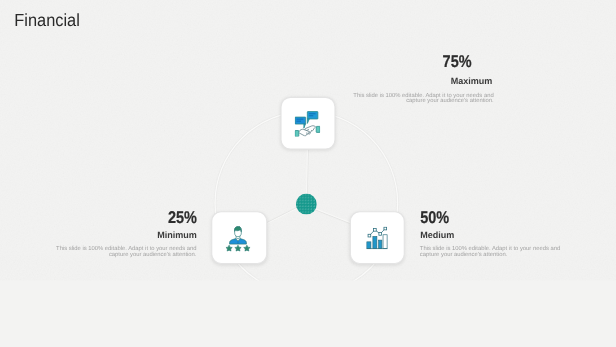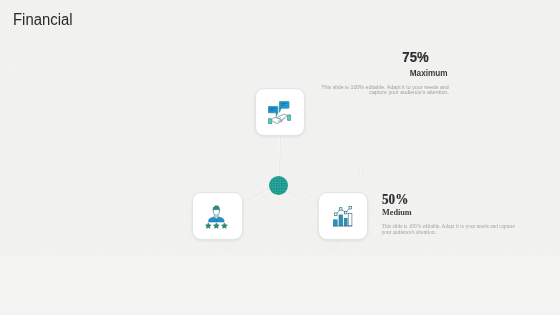--- a/index.html
+++ b/index.html
@@ -99,19 +99,24 @@
       <line x1="0.05" y1="19.7" x2="18.95" y2="19.7" stroke="#2b6e7e" stroke-width="0.7" stroke-linecap="round"></line>
     </svg>
   </div>
 
   <div class="txt" style="left:313.8px;top:49.4px;width:135px;text-align:right;">
     <div class="pct l">75%</div>
     <div class="lbl l" style="margin-top:4.5px;">Maximum</div>
     <div class="bd" style="margin-top:6.9px;">This slide is 100% editable. Adapt it to your needs and capture your audience's attention.</div>
   </div>
 
-  <div class="txt" style="left:381.7px;top:190.5px;width:135px;font-family:Liberation Serif, serif;">
+  <div class="txt" style="left:381.7px;top:190.5px;width:135px;">
     <div class="pct l">50%</div>
     <div class="lbl l" style="margin-top:3.4px;">Medium</div>
     <div class="bd" style="margin-top:6.8px;">This slide is 100% editable. Adapt it to your needs and capture your audience's attention.</div>
   </div>
 
+  <div class="txt" style="left:43.6px;top:190.5px;width:135px;text-align:right;">
+    <div class="pct r">25%</div>
+    <div class="lbl r" style="margin-top:3.4px;">Minimum</div>
+    <div class="bd" style="margin-top:6.8px;">This slide is 100% editable. Adapt it to your needs and capture your audience's attention.</div>
+  </div>
 </div>
 
 </body></html>

